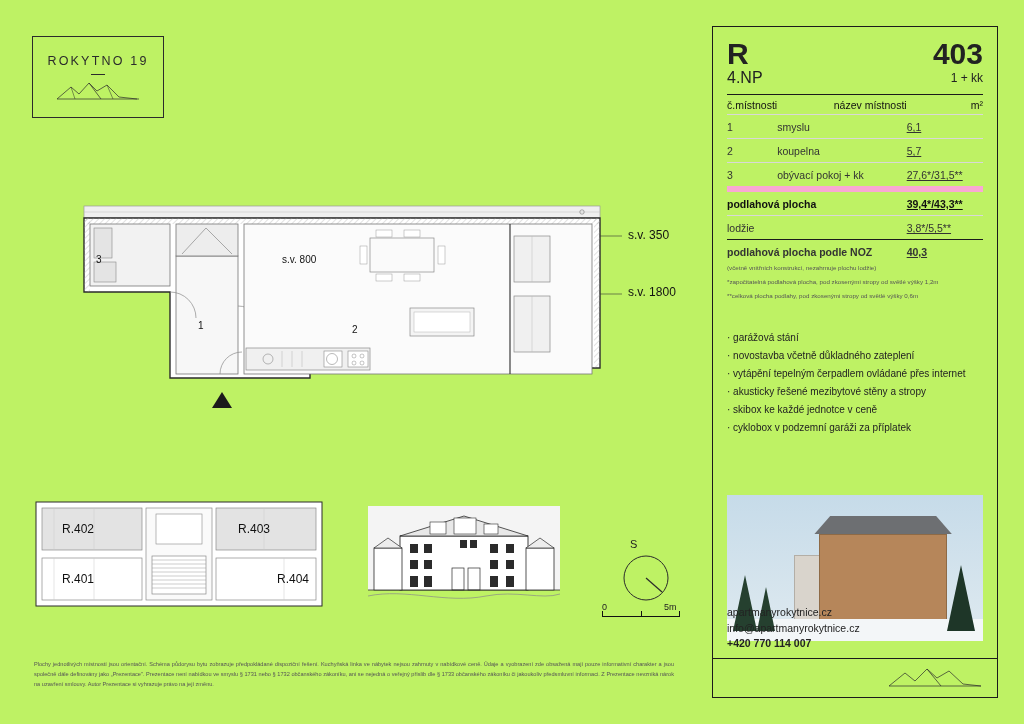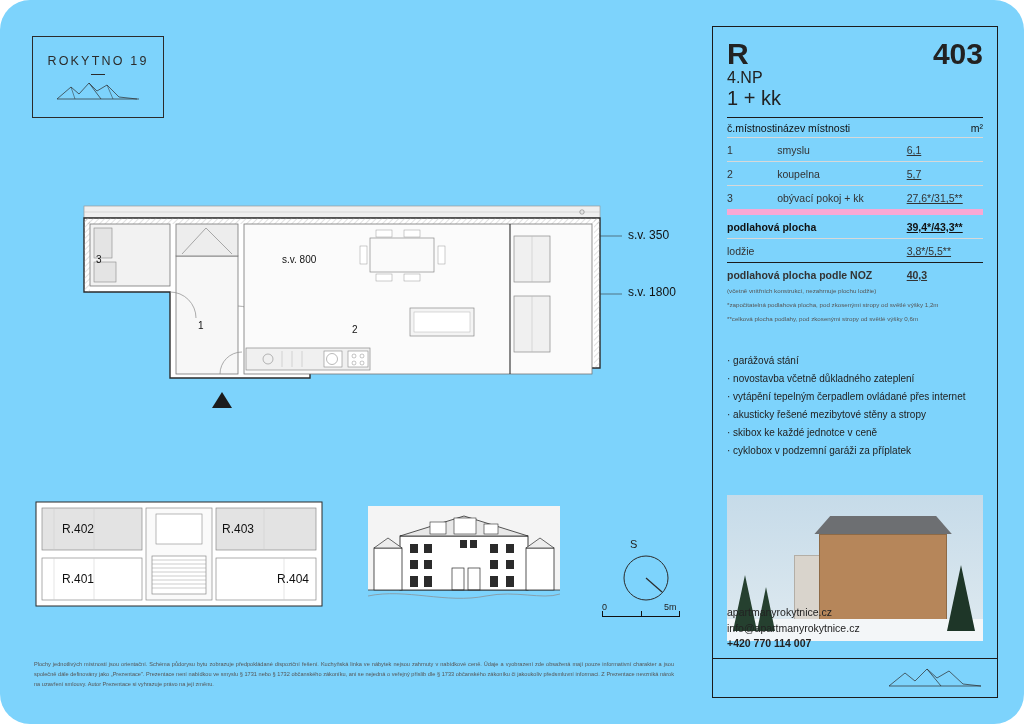--- a/index.html
+++ b/index.html
@@ -7,47 +7,46 @@
   body {
     width:1024px; height:724px;
     background:#ffffff;
     font-family:"Liberation Sans", sans-serif;
     color:#222;
     position:relative;
     overflow:hidden;
   }
   .sheet {
     position:absolute; inset:0;
-    background:#7dd3fc;
-    border-radius:30px;
+    background:#bef264;
   }
   
   .logo-box {
     position:absolute; left:32px; top:36px; width:132px; height:82px;
     border:1px solid #2b2b2b;
     display:flex; flex-direction:column; align-items:center; justify-content:center;
   }
   .logo-text { font-size:12.5px; letter-spacing:2.2px; color:#2b2b2b; }
   .logo-rule { width:14px; height:1px; background:#2b2b2b; margin:6px 0 4px; }
   .logo-mtn { width:86px; height:22px; }
   
   .panel {
     position:absolute; right:26px; top:26px; width:286px; height:672px;
     border:1px solid #1b1b1b;
     padding:10px 14px 0 14px;
   }
   .panel-head { display:flex; justify-content:space-between; align-items:baseline; }
   .panel-head .letter { font-size:30px; font-weight:700; letter-spacing:1px; }
   .panel-head .unit   { font-size:30px; font-weight:700; }
-  .panel-sub { display:flex; justify-content:space-between; align-items:flex-start; margin-top:-2px;flex-direction:column;}
+  .panel-sub { display:flex; justify-content:space-between; align-items:center; margin-top:-2px;}
   .panel-sub .floor { font-size:16px; }
-  .panel-sub .layout{ font-size:20px; }
+  .panel-sub .layout{ font-size:12px; }
   .hr { height:1px; background:#1b1b1b; margin:7px 0 0; }
   .tbl { width:100%; border-collapse:collapse; font-size:10.5px; }
-  .tbl th { font-weight:400; text-align:left; padding:4px 0 3px; color:#111; font-size:10.5px;}
+  .tbl th { font-weight:400; text-align:right; padding:4px 0 3px; color:#111; font-size:10.5px;}
   .tbl th.num { text-align:right; }
   .tbl td { padding:6px 0 5px; border-top:1px solid #d8d8d8; font-size:10.5px; color:#333;}
   .tbl td.idx { width:40px; }
   .tbl td.val { text-align:left; white-space:nowrap;text-decoration:underline; }
   .tbl tr.total td { font-weight:700; color:#111; border-top:6px solid #f9a8d4; }
   .tbl tr.sub td { color:#333; }
   .tbl tr.noz td { font-weight:700; border-top:1px solid #1b1b1b;}
   .noz-note { font-size:6.2px; color:#555; line-height:1.25; margin:1px 0 0; }
   .footnotes { font-size:6.2px; color:#555; line-height:1.5; margin:5px 0 0; }
   .feat { list-style:none; margin:28px 0 0; padding:0; font-size:10px; color:#222; }
@@ -227,21 +226,21 @@
       <g stroke="#c8c8c8" stroke-width="0.5">
         <line x1="20" y1="8" x2="20" y2="50"></line>
           <line x1="60" y1="8" x2="60" y2="50"></line>
         <line x1="20" y1="58" x2="20" y2="100"></line>
           <line x1="60" y1="58" x2="60" y2="100"></line>
         <line x1="230" y1="8" x2="230" y2="50"></line>
           <line x1="250" y1="58" x2="250" y2="100"></line>
       </g>
     </svg>
     <div class="lbl" style="left:28px; top:22px;">R.402</div>
-    <div class="lbl" style="left:188px; top:22px;">R.403</div>
+    <div class="lbl" style="left:204px; top:22px;">R.403</div>
     <div class="lbl" style="left:28px; top:72px;">R.401</div>
     <div class="lbl" style="left:200px; top:72px;padding-left:43px;">R.404</div>
   </div>
 
   <div class="elev">
     <svg width="196" height="112" viewBox="0 0 196 112">
       <rect x="2" y="6" width="192" height="84" fill="#f4f4f4" stroke="none"></rect>
       <path d="M2 90 L194 90" stroke="#2b2b2b" stroke-width="0.8"></path>
       <path d="M2 96 C40 88, 80 104, 120 96 C150 90, 176 100, 194 94" fill="none" stroke="#8a8a8a" stroke-width="0.7"></path>
 

